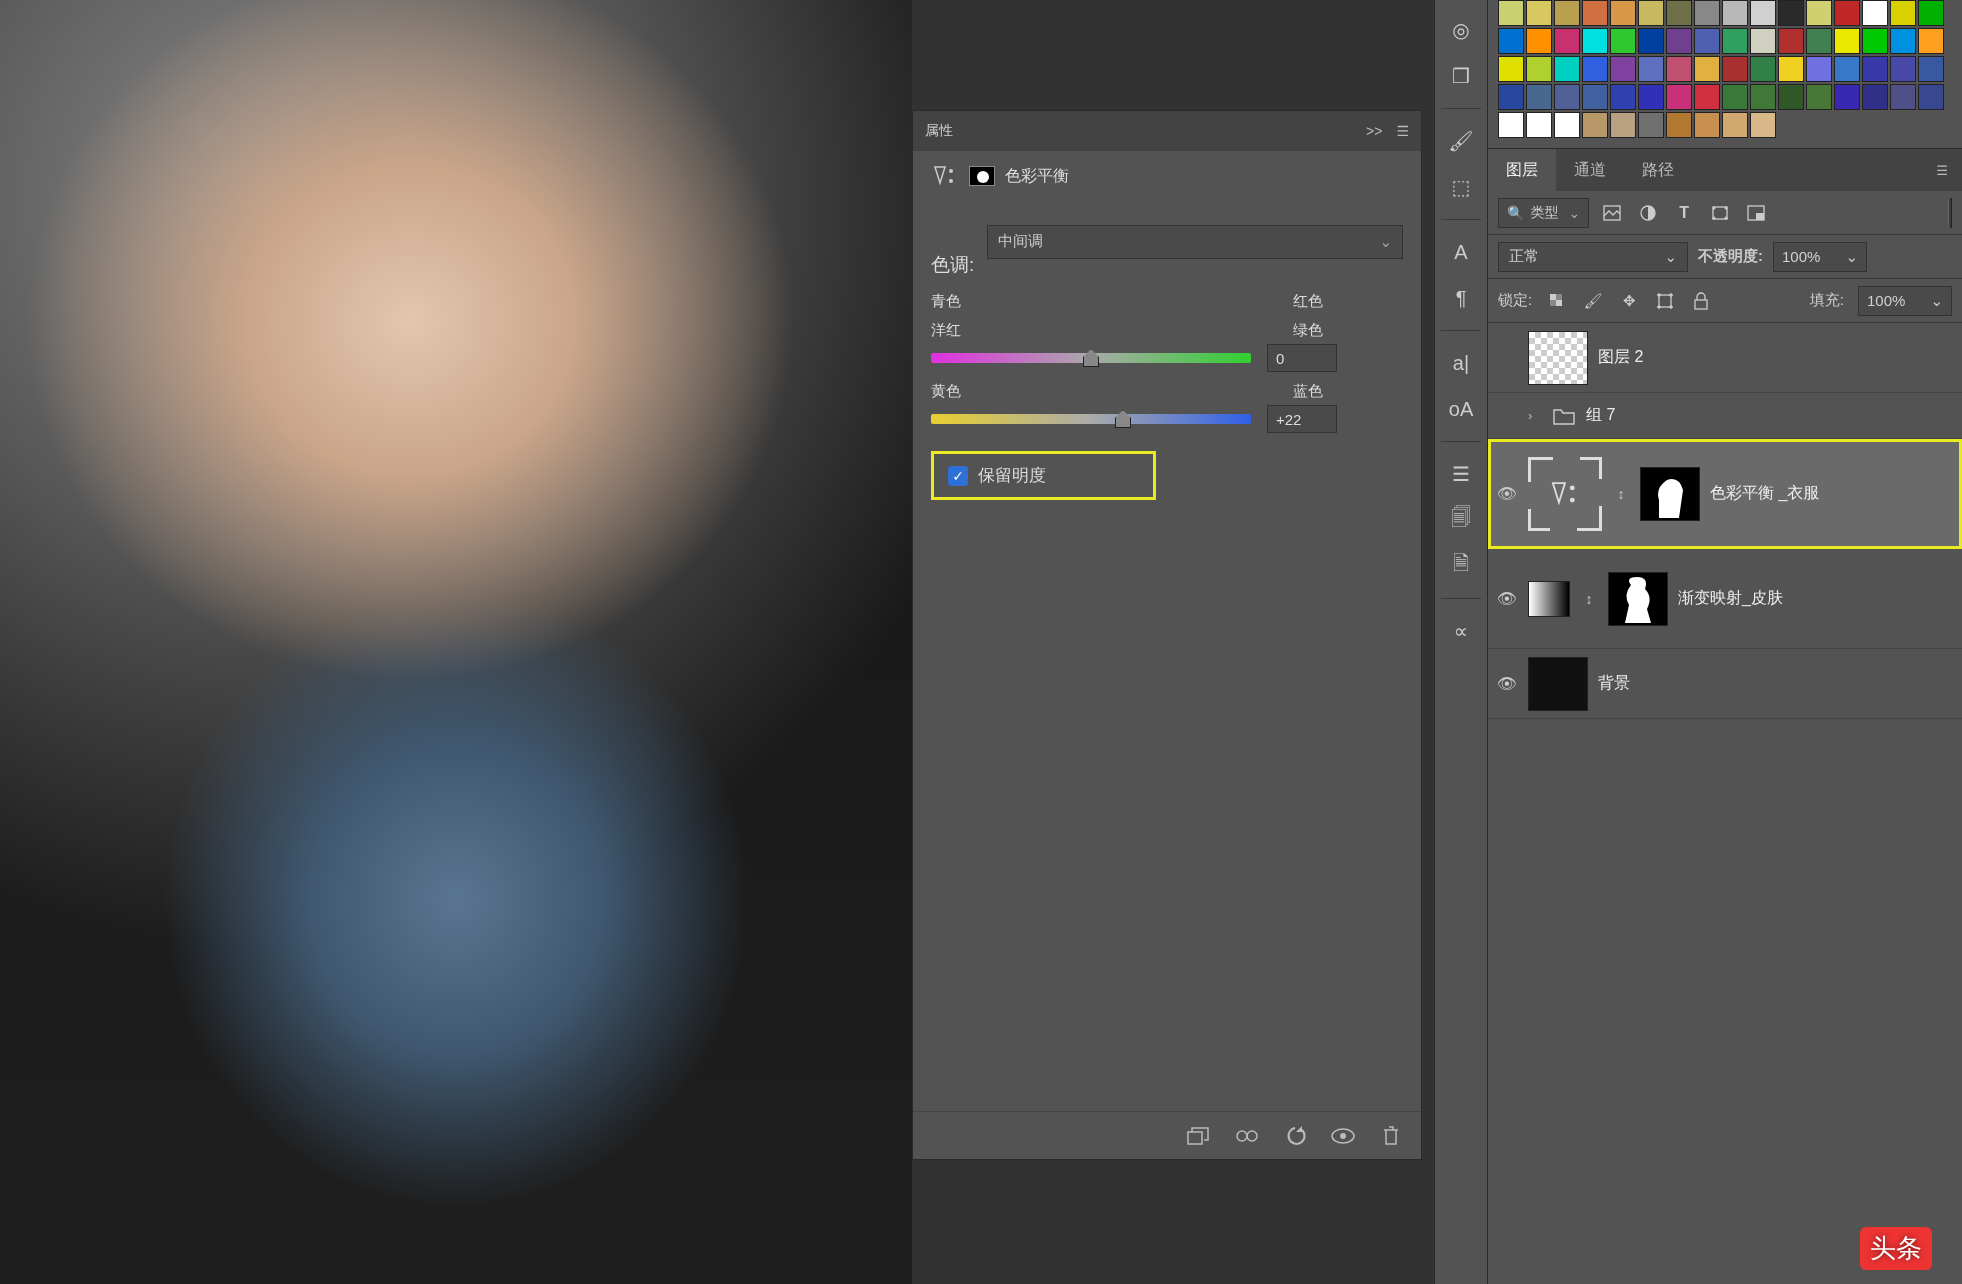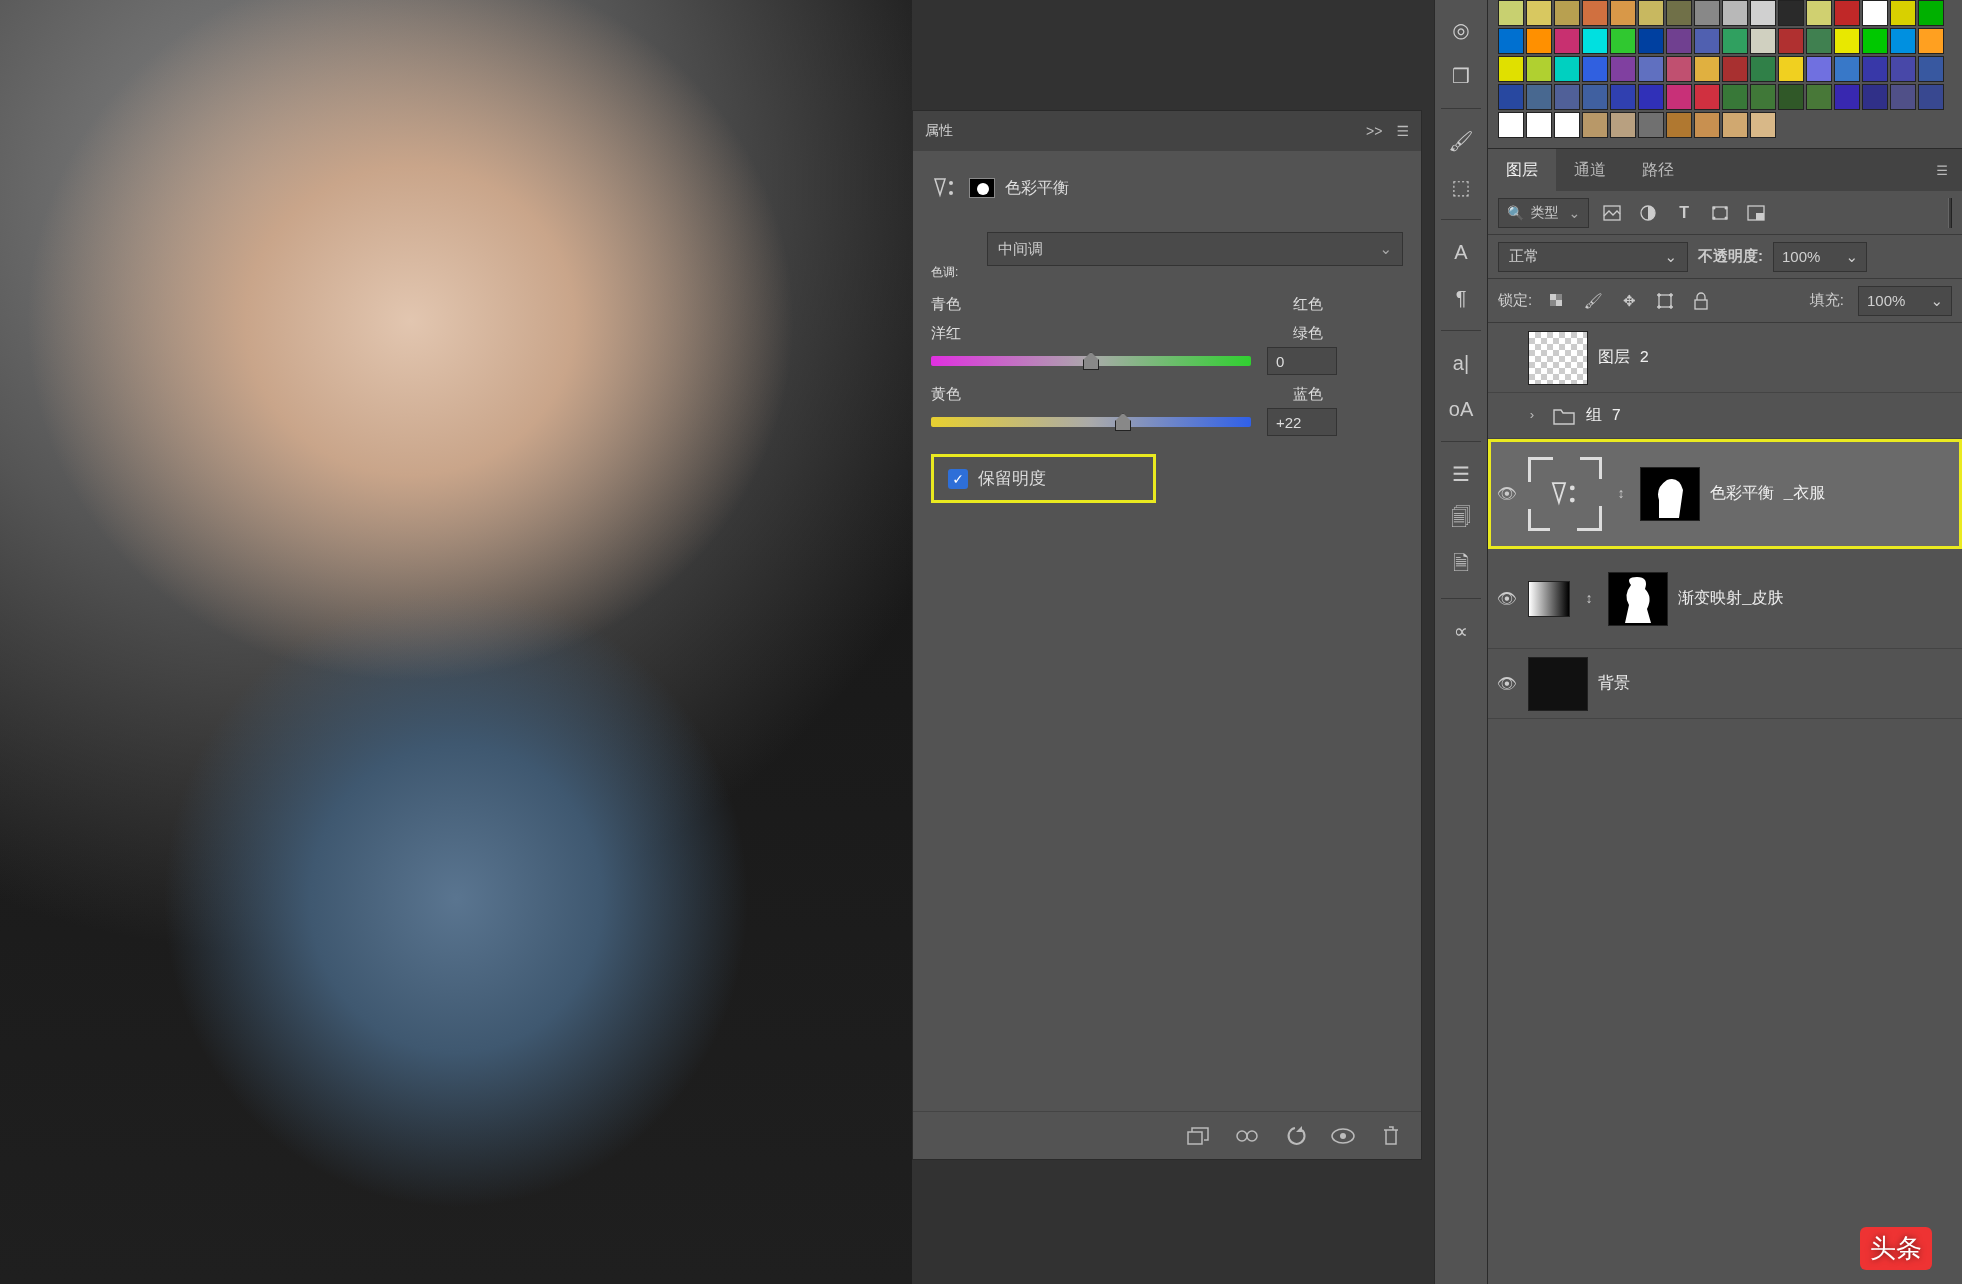--- a/index.html
+++ b/index.html
@@ -41,29 +41,29 @@
     display: flex; flex-direction: column;
   }
   .props-header {
     height: 40px;
     background: #434343;
     display: flex; align-items: center; justify-content: space-between;
     padding: 0 12px;
     font-size: 14px;
   }
   .props-header .head-right { display:flex; align-items:center; gap:14px; color:#bbb; }
-  .props-body { padding: 26px 18px; flex:1; }
+  .props-body { padding: 14px 18px; flex:1; }
   .adj-title-row { display:flex; align-items:center; gap:10px; margin-bottom:18px; }
   .adj-icon { width:28px; height:22px; display:inline-flex; }
   .mask-thumb { width:26px; height:20px; background:#000; border:1px solid #888; position:relative; }
   .mask-thumb::after { content:""; position:absolute; width:12px; height:12px; background:#fff; border-radius:50%; left:7px; top:4px; }
   .adj-title { font-size:16px; color:#ddd; }
 
   .row { display:flex; align-items:center; margin-bottom:14px; }
-  .row-label { font-size:12px; color:#ddd; width:56px;margin-top:47px; }
+  .row-label { font-size:19px; color:#ddd; width:56px;margin-top:47px; }
   .tone-select {
     flex:1; height:34px; background:#4a4a4a; border:1px solid #333;
     display:flex; align-items:center; justify-content:space-between;
     padding:0 10px; color:#ccc; font-size:15px;
   }
   .tone-select .chev { color:#aaa; }
 
   .slider-block { margin-bottom:10px; }
   .slider-labels { display:flex; justify-content:space-between; font-size:15px; color:#ddd; padding-right:80px; margin-bottom:4px;}
   .slider-row { display:flex; align-items:center; gap:16px; }
@@ -170,21 +170,21 @@
 
   .layers-lock-row {
     height:44px; display:flex; align-items:center; gap:14px; padding:0 10px;
     border-bottom:1px solid #3a3a3a; font-size:15px;
   }
   .lock-icon { width:22px; height:22px; display:flex; align-items:center; justify-content:center; color:#ccc; }
 
   .layers-list { flex:1; overflow:hidden; }
   .layer-row {
     display:flex; align-items:center; min-height:70px; padding:6px 8px;
-    border-bottom:1px solid #444; gap:10px;font-family:Liberation Mono, monospace;
+    border-bottom:1px solid #444; gap:10px;
   }
   .layer-row.group { min-height:46px; }
   .layer-row.selected {
     background:#6a6a6a;
     outline:3px solid #eaea20; outline-offset:-3px;
   }
   .eye { width:22px; text-align:center; font-size:16px; color:#ccc; }
   .thumb-box {
     width:60px; height:54px; background:#fff; border:1px solid #222;
     position:relative; flex-shrink:0;

